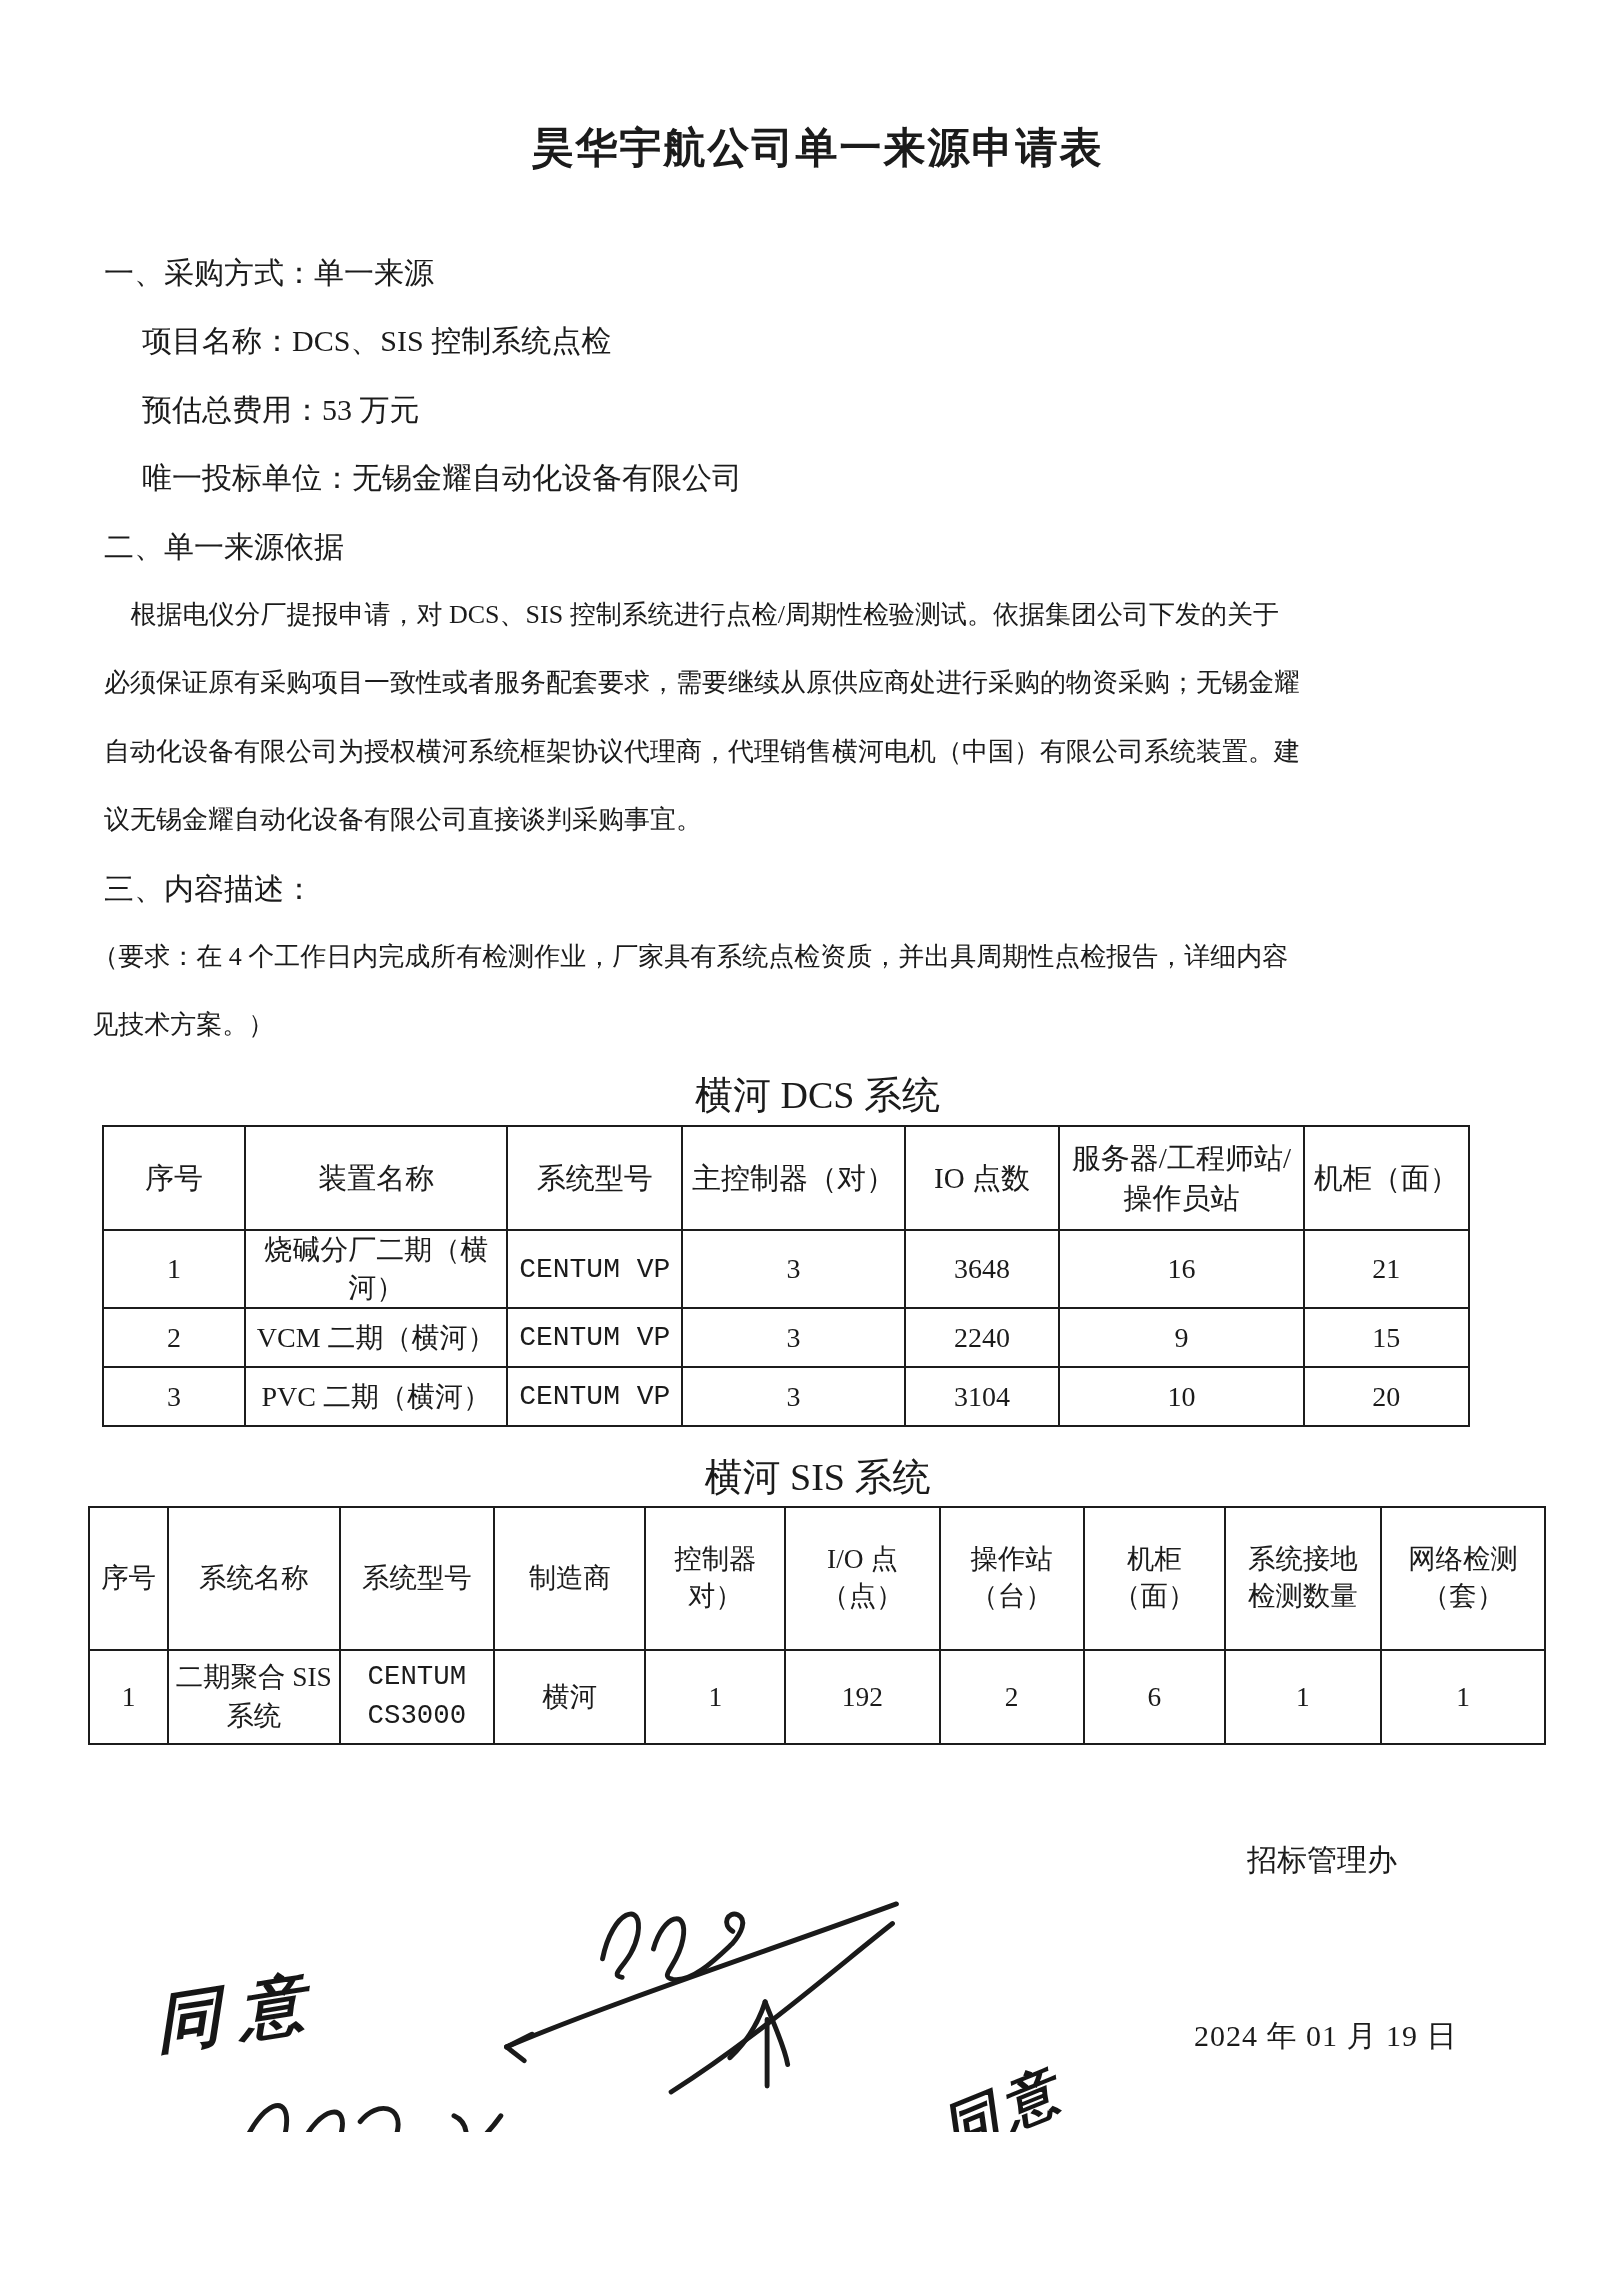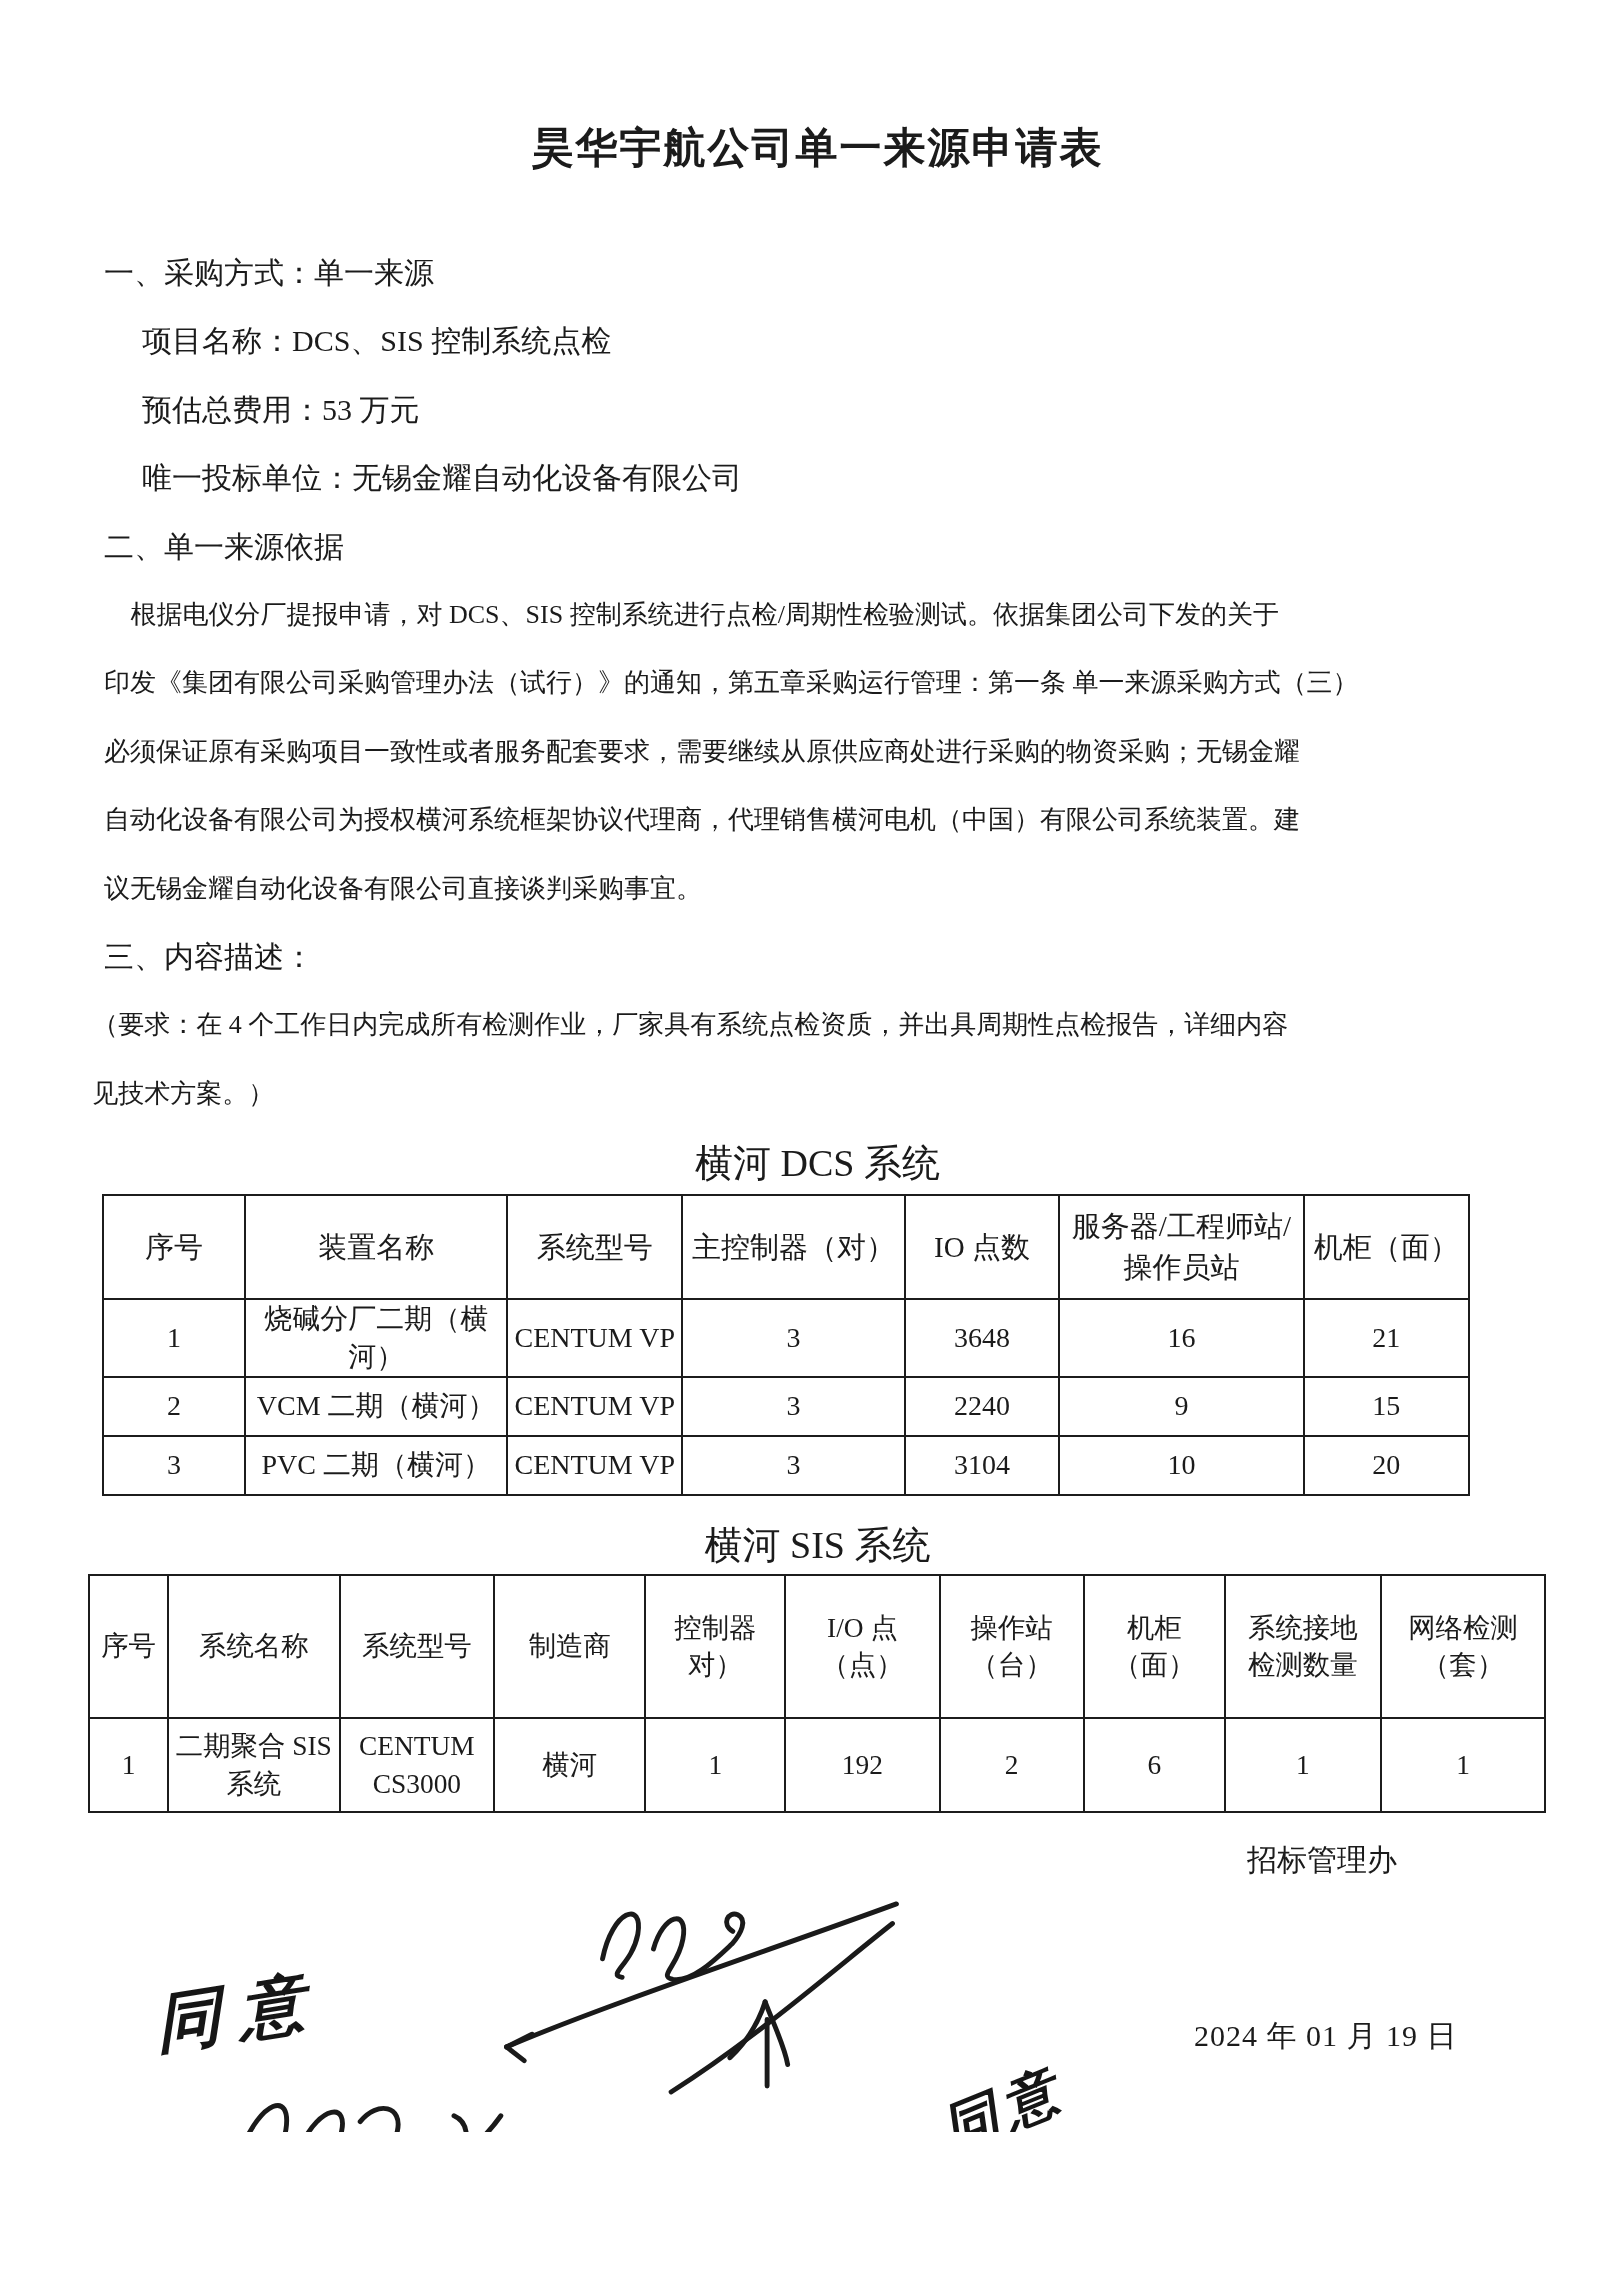--- a/index.html
+++ b/index.html
@@ -19,21 +19,21 @@
   .pline{font-size:26px;height:41px;line-height:41px;margin-bottom:27.4px;white-space:nowrap;}
   .pline.first{text-indent:26.5px;}
   .note{margin-left:-11.8px;}
   .tbl-title{text-align:center;font-size:38px;height:45px;line-height:45px;margin:0;}
   table{border-collapse:collapse;table-layout:fixed;}
   th,td{border:2px solid #1c1c1c;text-align:center;vertical-align:middle;
     font-weight:400;padding:0 5.9px;box-sizing:border-box;overflow:hidden;}
   .dcs{width:1368px;margin-left:-2px;margin-top:7.8px;}
   .dcs th{height:104px;font-size:29px;line-height:1.4;}
   .dcs td{height:59px;font-size:28px;}
-  .latin{font-family:Liberation Serif, serif;font-size:26.5px;}
+  .latin{font-family:Liberation Mono, monospace;font-size:26.5px;}
   .sis{width:1458px;margin-left:-15.7px;margin-top:5.9px;}
   .sis th{height:143px;font-size:27.4px;line-height:1.35;padding:0 9.8px;}
   .sis td{height:94px;font-size:27.4px;line-height:1.4;}
   .sis-gap{margin-top:27.4px;}
   .footer-dept{position:absolute;left:1247px;top:1840px;font-size:30px;white-space:nowrap;}
   .footer-date{position:absolute;left:1194px;top:2016px;font-size:30px;letter-spacing:1px;white-space:nowrap;}
   .sig{position:absolute;color:#161616;white-space:nowrap;
     font-family:"DejaVu Sans",sans-serif;font-style:italic;font-weight:600;}
   .sig svg{display:block;}
   .sigA{left:155px;top:1968px;font-size:65px;letter-spacing:19.6px;transform:rotate(-9deg) skewX(-4deg);}
@@ -56,21 +56,20 @@
 
     <h1 class="title">昊华宇航公司单一来源申请表</h1>
 
     <div class="line sec-head">一、采购方式：单一来源</div>
     <div class="line item">项目名称：DCS、SIS 控制系统点检</div>
     <div class="line item">预估总费用：53 万元</div>
     <div class="line item">唯一投标单位：无锡金耀自动化设备有限公司</div>
 
     <div class="line">二、单一来源依据</div>
     <div class="pline first">根据电仪分厂提报申请，对 DCS、SIS 控制系统进行点检/周期性检验测试。依据集团公司下发的关于</div>
-    <div class="pline">印发《集团有限公司采购管理办法（试行）》的通知，第五章采购运行管理：第一条 单一来源采购方式（三）</div>
     <div class="pline">必须保证原有采购项目一致性或者服务配套要求，需要继续从原供应商处进行采购的物资采购；无锡金耀</div>
     <div class="pline">自动化设备有限公司为授权横河系统框架协议代理商，代理销售横河电机（中国）有限公司系统装置。建</div>
     <div class="pline">议无锡金耀自动化设备有限公司直接谈判采购事宜。</div>
 
     <div class="line">三、内容描述：</div>
     <div class="pline note">（要求：在 4 个工作日内完成所有检测作业，厂家具有系统点检资质，并出具周期性点检报告，详细内容</div>
     <div class="pline note">见技术方案。）</div>
 
     <div class="tbl-title">横河 DCS 系统</div>
     <table class="dcs">

